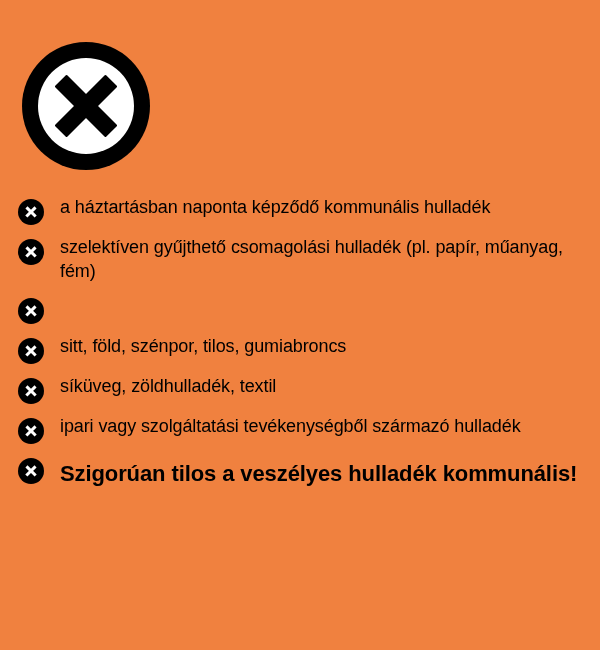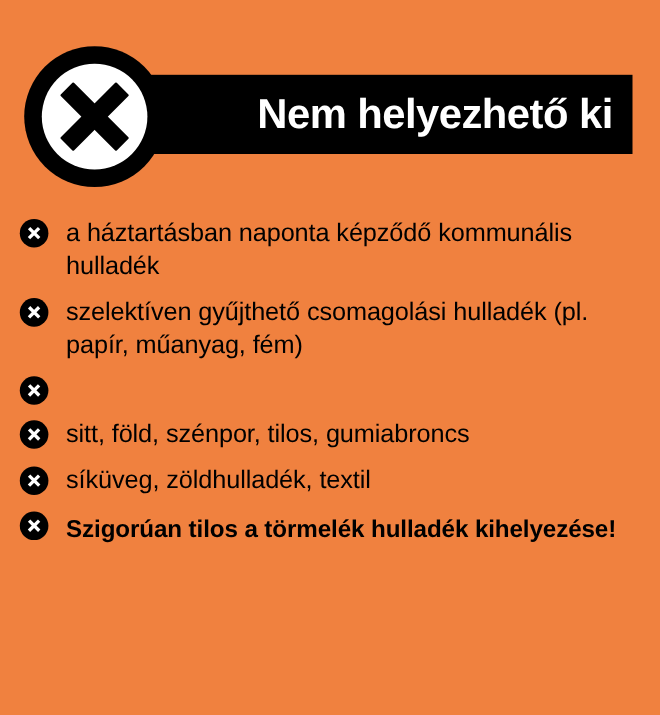--- a/index.html
+++ b/index.html
@@ -124,44 +124,41 @@
     top: 50%;
     width: 13px;
     height: 3.2px;
     background: #ffffff;
   }
   .bullet::before { transform: translate(-50%, -50%) rotate(45deg); }
   .bullet::after  { transform: translate(-50%, -50%) rotate(-45deg); }
 
   .item-text {
     color: #000000;
-    font-size: 23px;
+    font-size: 18px;
     line-height: 1.32;
     letter-spacing: -0.1px;
   }
 
   .item-text.bold {
     font-weight: bold;
     font-size: 22px;
     line-height: 1.75;
   }
 
   .list-item.emphasis {
     margin-top: 8px;
   }
 </style>
 </head>
 <body>
 
 <div class="poster">
 
   <div class="header">
-    <div class="header-bar">
-      <span class="header-title">Nem helyezhető ki</span>
-    </div>
     <div class="emblem">
       <div class="emblem-inner"></div>
     </div>
   </div>
 
   <div class="list">
 
     <div class="list-item">
       <span class="bullet"></span>
       <span class="item-text">a háztartásban naponta képződő kommunális hulladék</span>
@@ -179,20 +176,24 @@
     <div class="list-item">
       <span class="bullet"></span>
       <span class="item-text">sitt, föld, szénpor, tilos, gumiabroncs</span>
     </div>
 
     <div class="list-item">
       <span class="bullet"></span>
       <span class="item-text">síküveg, zöldhulladék, textil</span>
     </div>
 
+    <div class="list-item">
+      <span class="bullet"></span>
+      <span class="item-text">ipari vagy szolgáltatási tevékenységből származó hulladék</span>
+    </div>
 
     <div class="list-item emphasis">
       <span class="bullet"></span>
-      <span class="item-text bold">Szigorúan tilos a törmelék hulladék kihelyezése!</span>
+      <span class="item-text bold">Szigorúan tilos a veszélyes hulladék kommunális!</span>
     </div>
 
   </div>
 </div>
 
 </body></html>

